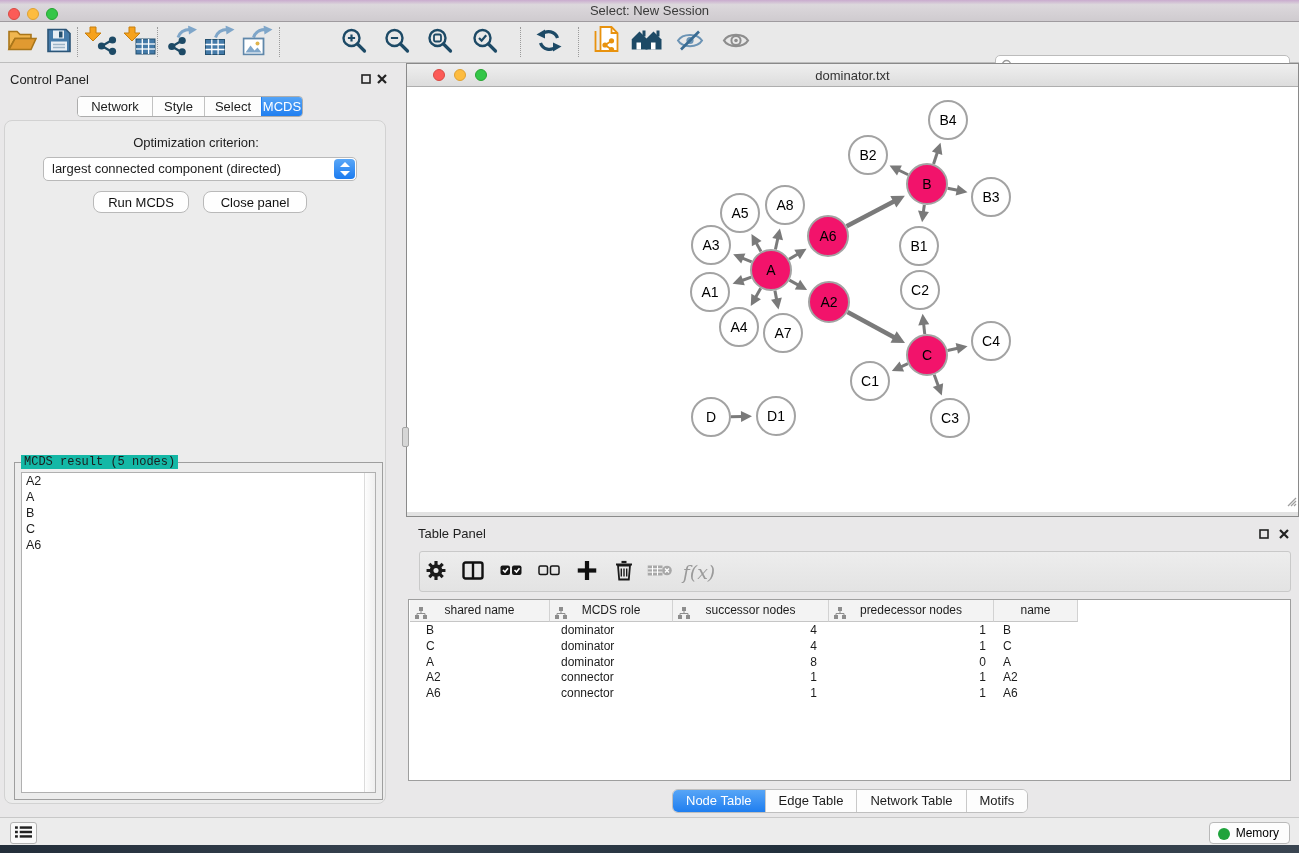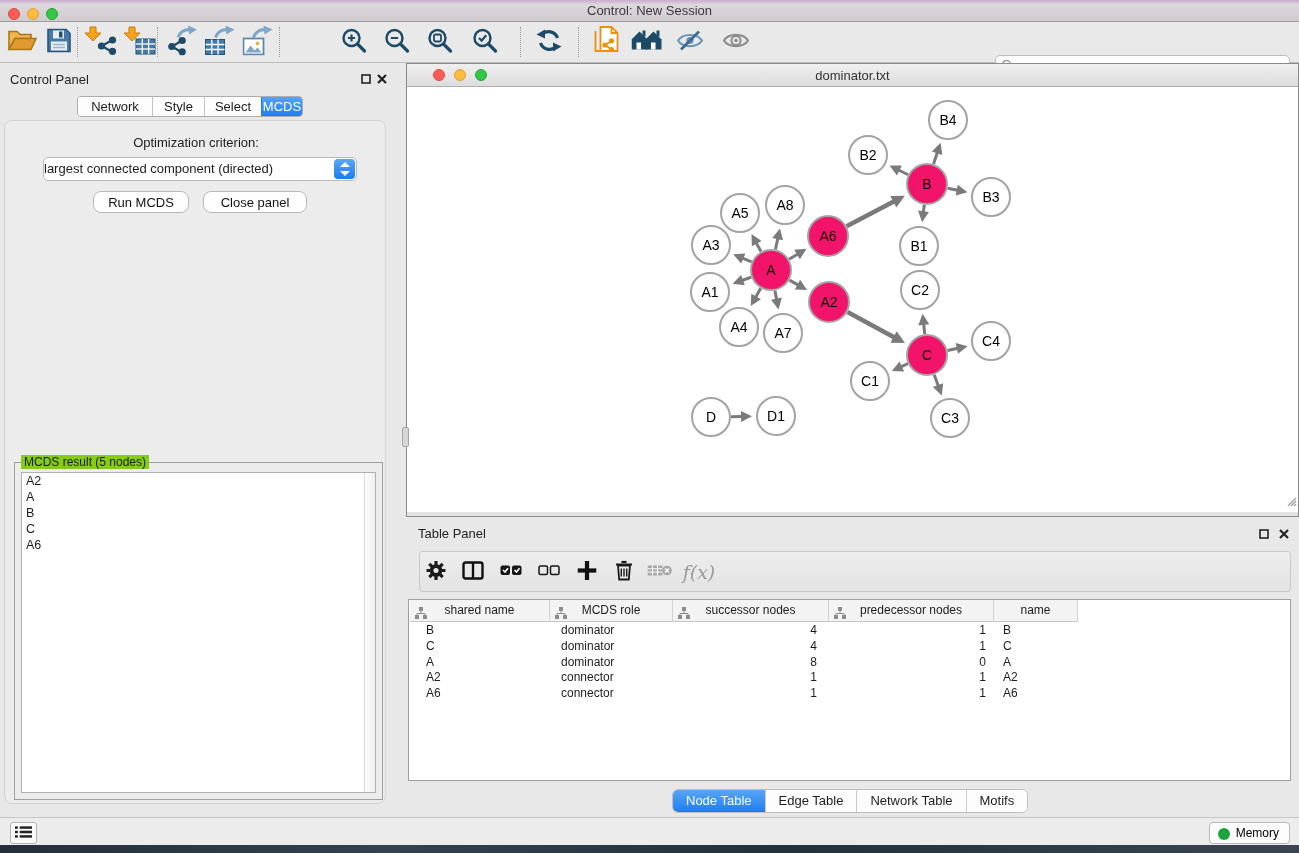--- a/index.html
+++ b/index.html
@@ -34,30 +34,30 @@
   .winicon { position:absolute; background:none; border:none; padding:0; }
   .cp-tabs { position:absolute; left:77px; top:96px; height:21px; display:flex;
     border:1px solid #adadad; border-radius:4px; overflow:hidden; background:#fff; }
   .cp-tab { line-height:19px; font-size:13px; text-align:center; border-left:1px solid #c2c2c2; background:#fdfdfd; }
   .cp-tab:first-child { border-left:none; }
   .cp-tab.active { background:linear-gradient(#55a4f6,#1f7ef0); color:#fff; border-left-color:#1f7ef0; }
   .cp-content { position:absolute; left:4px; top:120px; width:382px; height:684px;
     background:#ececec; border:1px solid #d2d2d2; border-radius:8px; }
   .opt-label { position:absolute; left:0; width:382px; top:14px; text-align:center; font-size:13px; }
   .combo { position:absolute; left:38px; top:36px; width:314px; height:24px; background:#fff;
-    border:1px solid #b9b9b9; border-radius:5px; font-size:13px; line-height:22px; padding-left:0; }
+    border:1px solid #b9b9b9; border-radius:5px; font-size:13px; line-height:22px; padding-left:8px; }
   .combo .stepper { position:absolute; right:1px; top:1px; width:21px; height:20px; border-radius:4px;
     background:linear-gradient(#5aa7f7,#1b7bf0); }
   .combo .stepper i { position:absolute; left:5.5px; width:0; height:0; border-left:5px solid transparent; border-right:5px solid transparent; }
   .combo .stepper i.up { top:3px; border-bottom:5px solid #fff; }
   .combo .stepper i.down { bottom:3px; border-top:5px solid #fff; }
   .pushbtn { position:absolute; height:22px; background:#fefefe; border:1px solid #b9b9b9; border-radius:8px;
     font-size:13px; font-family:"Liberation Sans",sans-serif; color:#111; }
   .fieldset { position:absolute; left:9px; top:341px; width:369px; height:338px; border:1px solid #9e9e9e; }
-  .fieldset .legend { position:absolute; left:6px; top:-8px; background:#84cc16; padding:0 3px; font-size:12px; }
+  .fieldset .legend { position:absolute; left:6px; top:-8px; background:#14b8a6; padding:0 3px; font-size:12px;font-family:Liberation Mono, monospace; }
   .listbox { position:absolute; left:6px; top:9px; right:6px; bottom:6px; background:#fff; border:1px solid #b0b0b0; }
   .listbox .scroll { position:absolute; top:0; right:0; bottom:0; width:11px;
     background:linear-gradient(90deg,#fdfdfd,#efefef); border-left:1px solid #dcdcdc; }
   .mcds-item { font-size:12.5px; line-height:16px; padding-left:4px; }
 
   
   .netwin { position:absolute; left:406px; top:63px; width:893px; height:454px;
     border:1px solid #8a8a8a; background:#e2e2e2; }
   .netwin .nw-titlebar { position:absolute; left:0; right:0; top:0; height:23px;
     background:linear-gradient(#efefef,#dddddd); border-bottom:1px solid #aeaeae; }
@@ -106,21 +106,21 @@
 </style>
 </head>
 <body>
 
 <div id="app">
 
   <div class="titlebar">
     <span class="tl red" style="left:8px"></span>
     <span class="tl yellow" style="left:27px"></span>
     <span class="tl green" style="left:46px"></span>
-    <div class="title">Control: New Session</div>
+    <div class="title">Select: New Session</div>
   </div>
 
   <div class="toolbar">
     <button class="tbtn" style="left:22px">
       <span><svg width="30" height="24" viewBox="0 0 30 24">
             <path d="M2 21V3h8l3 3h11v4H8z" fill="#f0b64f" stroke="#a9761a" stroke-width="1.6"></path>
             <path d="M2 21l6-11h21l-5 11z" fill="#e09a31" stroke="#a9761a" stroke-width="1.6"></path>
           </svg></span>
     </button>
     <button class="tbtn" style="left:59px">

